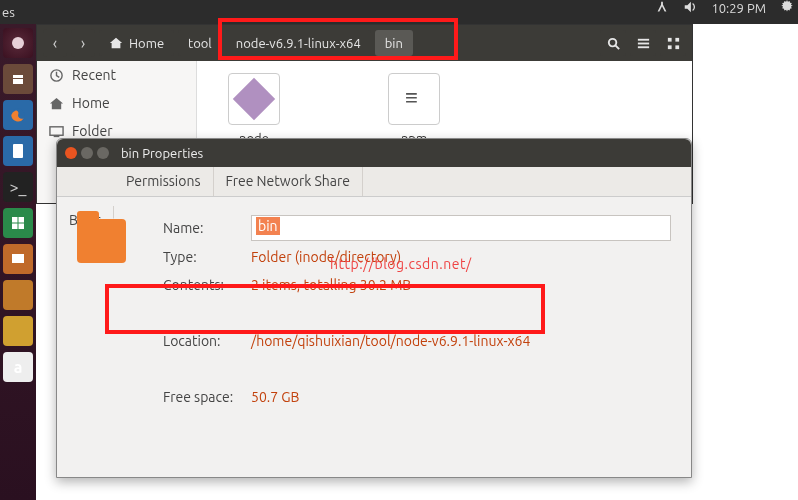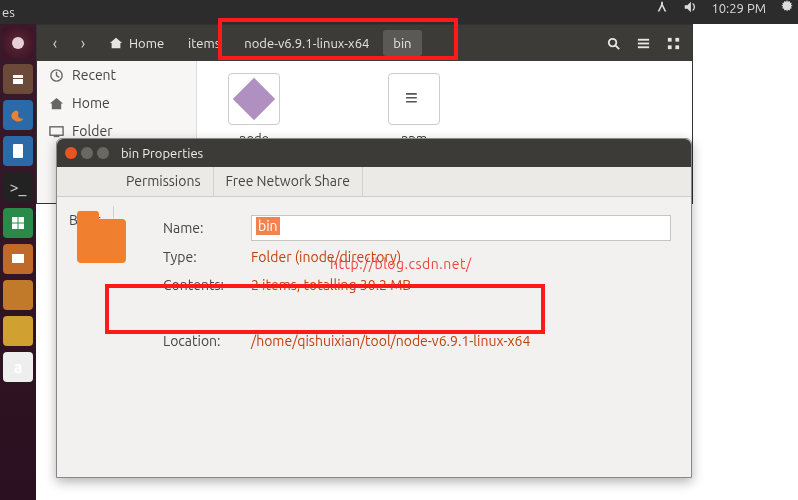--- a/index.html
+++ b/index.html
@@ -170,21 +170,21 @@
   <div class="fm-head">
     <div class="nav-btn">‹</div>
     <div class="nav-btn">›</div>
     <div class="crumb h">
       <svg viewBox="0 0 16 16">
           <path d="M8 2l7 6h-2v6H3V8H1z"></path>
         </svg>
       <span>Home</span>
     </div>
     <div class="crumb">
-        <span>items</span>
+        <span>tool</span>
       </div>
     <div class="crumb">
         <span>node-v6.9.1-linux-x64</span>
       </div>
     <div class="crumb sel">
         <span>bin</span>
       </div>
     <div class="spacer"></div>
     <div class="head-ico">
       <svg viewBox="0 0 16 16">
@@ -272,20 +272,24 @@
       <div class="row">
         <span class="label">Contents:</span>
         <span class="val">2 items, totalling 30.2 MB</span>
       </div>
       <div class="row gap"></div>
       <div class="row">
         <span class="label">Location:</span>
         <span class="val">/home/qishuixian/tool/node-v6.9.1-linux-x64</span>
       </div>
       <div class="row gap"></div>
+      <div class="row">
+        <span class="label">Free space:</span>
+        <span class="val">50.7 GB</span>
+      </div>
     </div>
   </div>
 </div>
 
 <div class="watermark">http://blog.csdn.net/</div>
 
 <div class="highlight hl1"></div>
 <div class="highlight hl2"></div>
 
 </body></html>

